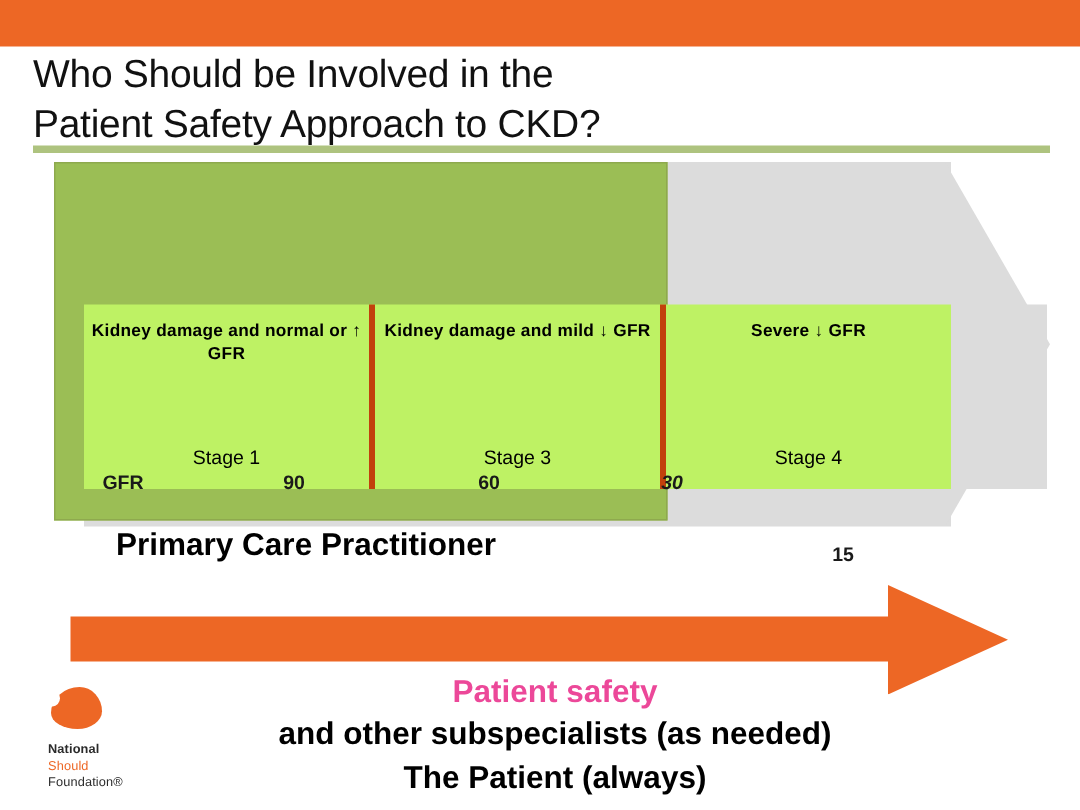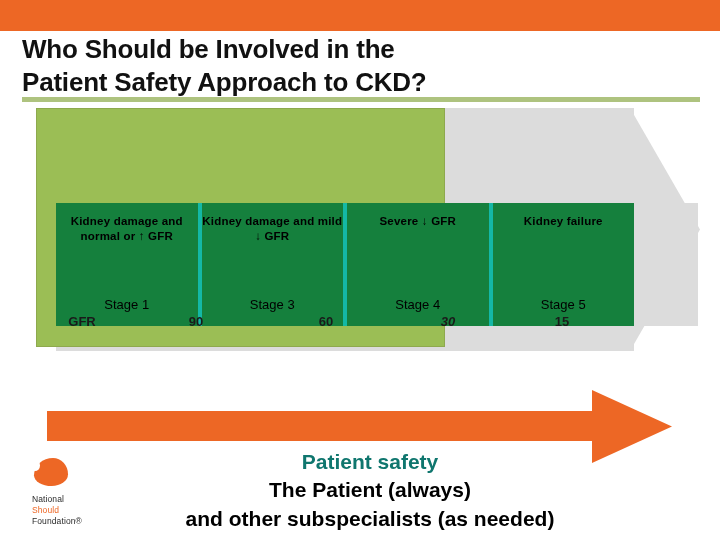--- a/index.html
+++ b/index.html
@@ -23,21 +23,21 @@
     background: #ED6725;
   }
 
   
   #title {
     position: absolute;
     left: 22px; top: 33px;
     width: 660px;
     font-size: 26px;
     line-height: 33px;
-    font-weight: 700;
+    font-weight: 400;
     color: #111111;
     letter-spacing: -0.2px;
   }
   #title-rule {
     position: absolute;
     left: 22px; top: 97px;
     width: 678px; height: 5px;
     background: #AEC37F;
   }
 
@@ -71,40 +71,40 @@
     background: #9BBE55;
     border: 1px solid #8EA94E;
     box-sizing: border-box;
   }
 
   
   #stage-strip {
     position: absolute;
     left: 56px; top: 101px;
     width: 578px; height: 123px;
-    background: #15803d;
+    background: #bef264;
     display: flex;
   }
   #stage-strip-head {
     position: absolute;
     left: 634px; top: 101px;
     width: 64px; height: 123px;
     background: #DCDCDC;
   }
   .stage-cell {
     position: relative;
     flex: 1 1 0;
     box-sizing: border-box;
     display: flex;
     flex-direction: column;
     align-items: center;
     padding-top: 11px;
     text-align: center;
   }
-  .stage-cell + .stage-cell { border-left: 4px solid #14b8a6; }
+  .stage-cell + .stage-cell { border-left: 4px solid #c2410c; }
   .stage-desc {
     font-size: 11.5px;
     font-weight: bold;
     line-height: 14.5px;
     color: #000000;
     letter-spacing: 0.2px;
   }
   .stage-name {
     position: absolute;
     bottom: 14px;
@@ -164,21 +164,21 @@
   
   #caption {
     position: absolute;
     left: 110px; top: 448px;
     width: 520px;
     text-align: center;
   }
   #caption-highlight {
     font-size: 21px;
     font-weight: bold;
-    color: #0f766e;
+    color: #ec4899;
     line-height: 27px;
   }
   .caption-line {
     font-size: 21px;
     font-weight: bold;
     color: #000000;
     line-height: 29px;
   }
 
   
@@ -204,21 +204,21 @@
   }
   .nkf-line {
     position: absolute;
     left: 2px;
     font-size: 8.5px;
     line-height: 11px;
     font-weight: normal;
     letter-spacing: 0.1px;
     white-space: nowrap;
   }
-  #nkf-national { top: 36px; color: #2b2b2b; }
+  #nkf-national { top: 36px; color: #2b2b2b; font-weight: bold; }
   #nkf-kidney   { top: 47px; color: #ED6725; }
   #nkf-foundation { top: 58px; color: #2b2b2b; }
 </style>
 </head>
 <body>
 
 <div id="top-band"></div>
 
 <div id="title">
   <div>Who Should be Involved in the</div>
@@ -241,46 +241,43 @@
       <div class="stage-name">Stage 1</div>
     </div>
     <div class="stage-cell">
       <div class="stage-desc">Kidney damage and mild ↓ GFR</div>
       <div class="stage-name">Stage 3</div>
     </div>
     <div class="stage-cell">
       <div class="stage-desc">Severe ↓ GFR</div>
       <div class="stage-name">Stage  4</div>
     </div>
-    <div class="stage-cell">
-      <div class="stage-desc">Kidney failure</div>
-      <div class="stage-name">Stage  5</div>
-    </div>
   </div>
 
   <div id="gfr-row">
     <div class="gfr-tick" id="gfr-axis-label" style="left: 82px;">GFR</div>
     <div class="gfr-tick" id="gfr-tick-0" style="left: 196px; text-align: center;">90</div>
     <div class="gfr-tick" id="gfr-tick-1" style="left: 326px;">60</div>
     <div class="gfr-tick" id="gfr-tick-2" style="left: 448px; font-style: italic;">30</div>
-    <div class="gfr-tick" id="gfr-tick-3" style="left: 562px;">15</div>
+    <div class="gfr-tick" id="gfr-tick-3" style="left: 562px; margin-top: 48px;">15</div>
   </div>
 
   <div id="provider-row">
+    <div class="provider-label" id="provider-0" style="left: 204px;">Primary Care Practitioner</div>
   </div>
 
 </div>
 
 <div id="orange-arrow-shaft"></div>
 <div id="orange-arrow-head"></div>
 
 <div id="caption">
   <div id="caption-highlight">Patient safety</div>
+  <div class="caption-line">and other subspecialists (as needed)</div>
   <div class="caption-line">The Patient (always)</div>
-  <div class="caption-line">and other subspecialists (as needed)</div>
 </div>
 
 <div id="nkf-logo">
   <div id="nkf-bean"></div>
   <div class="nkf-line" id="nkf-national">National</div>
   <div class="nkf-line" id="nkf-kidney">Should</div>
   <div class="nkf-line" id="nkf-foundation">Foundation®</div>
 </div>
 
 </body></html>

